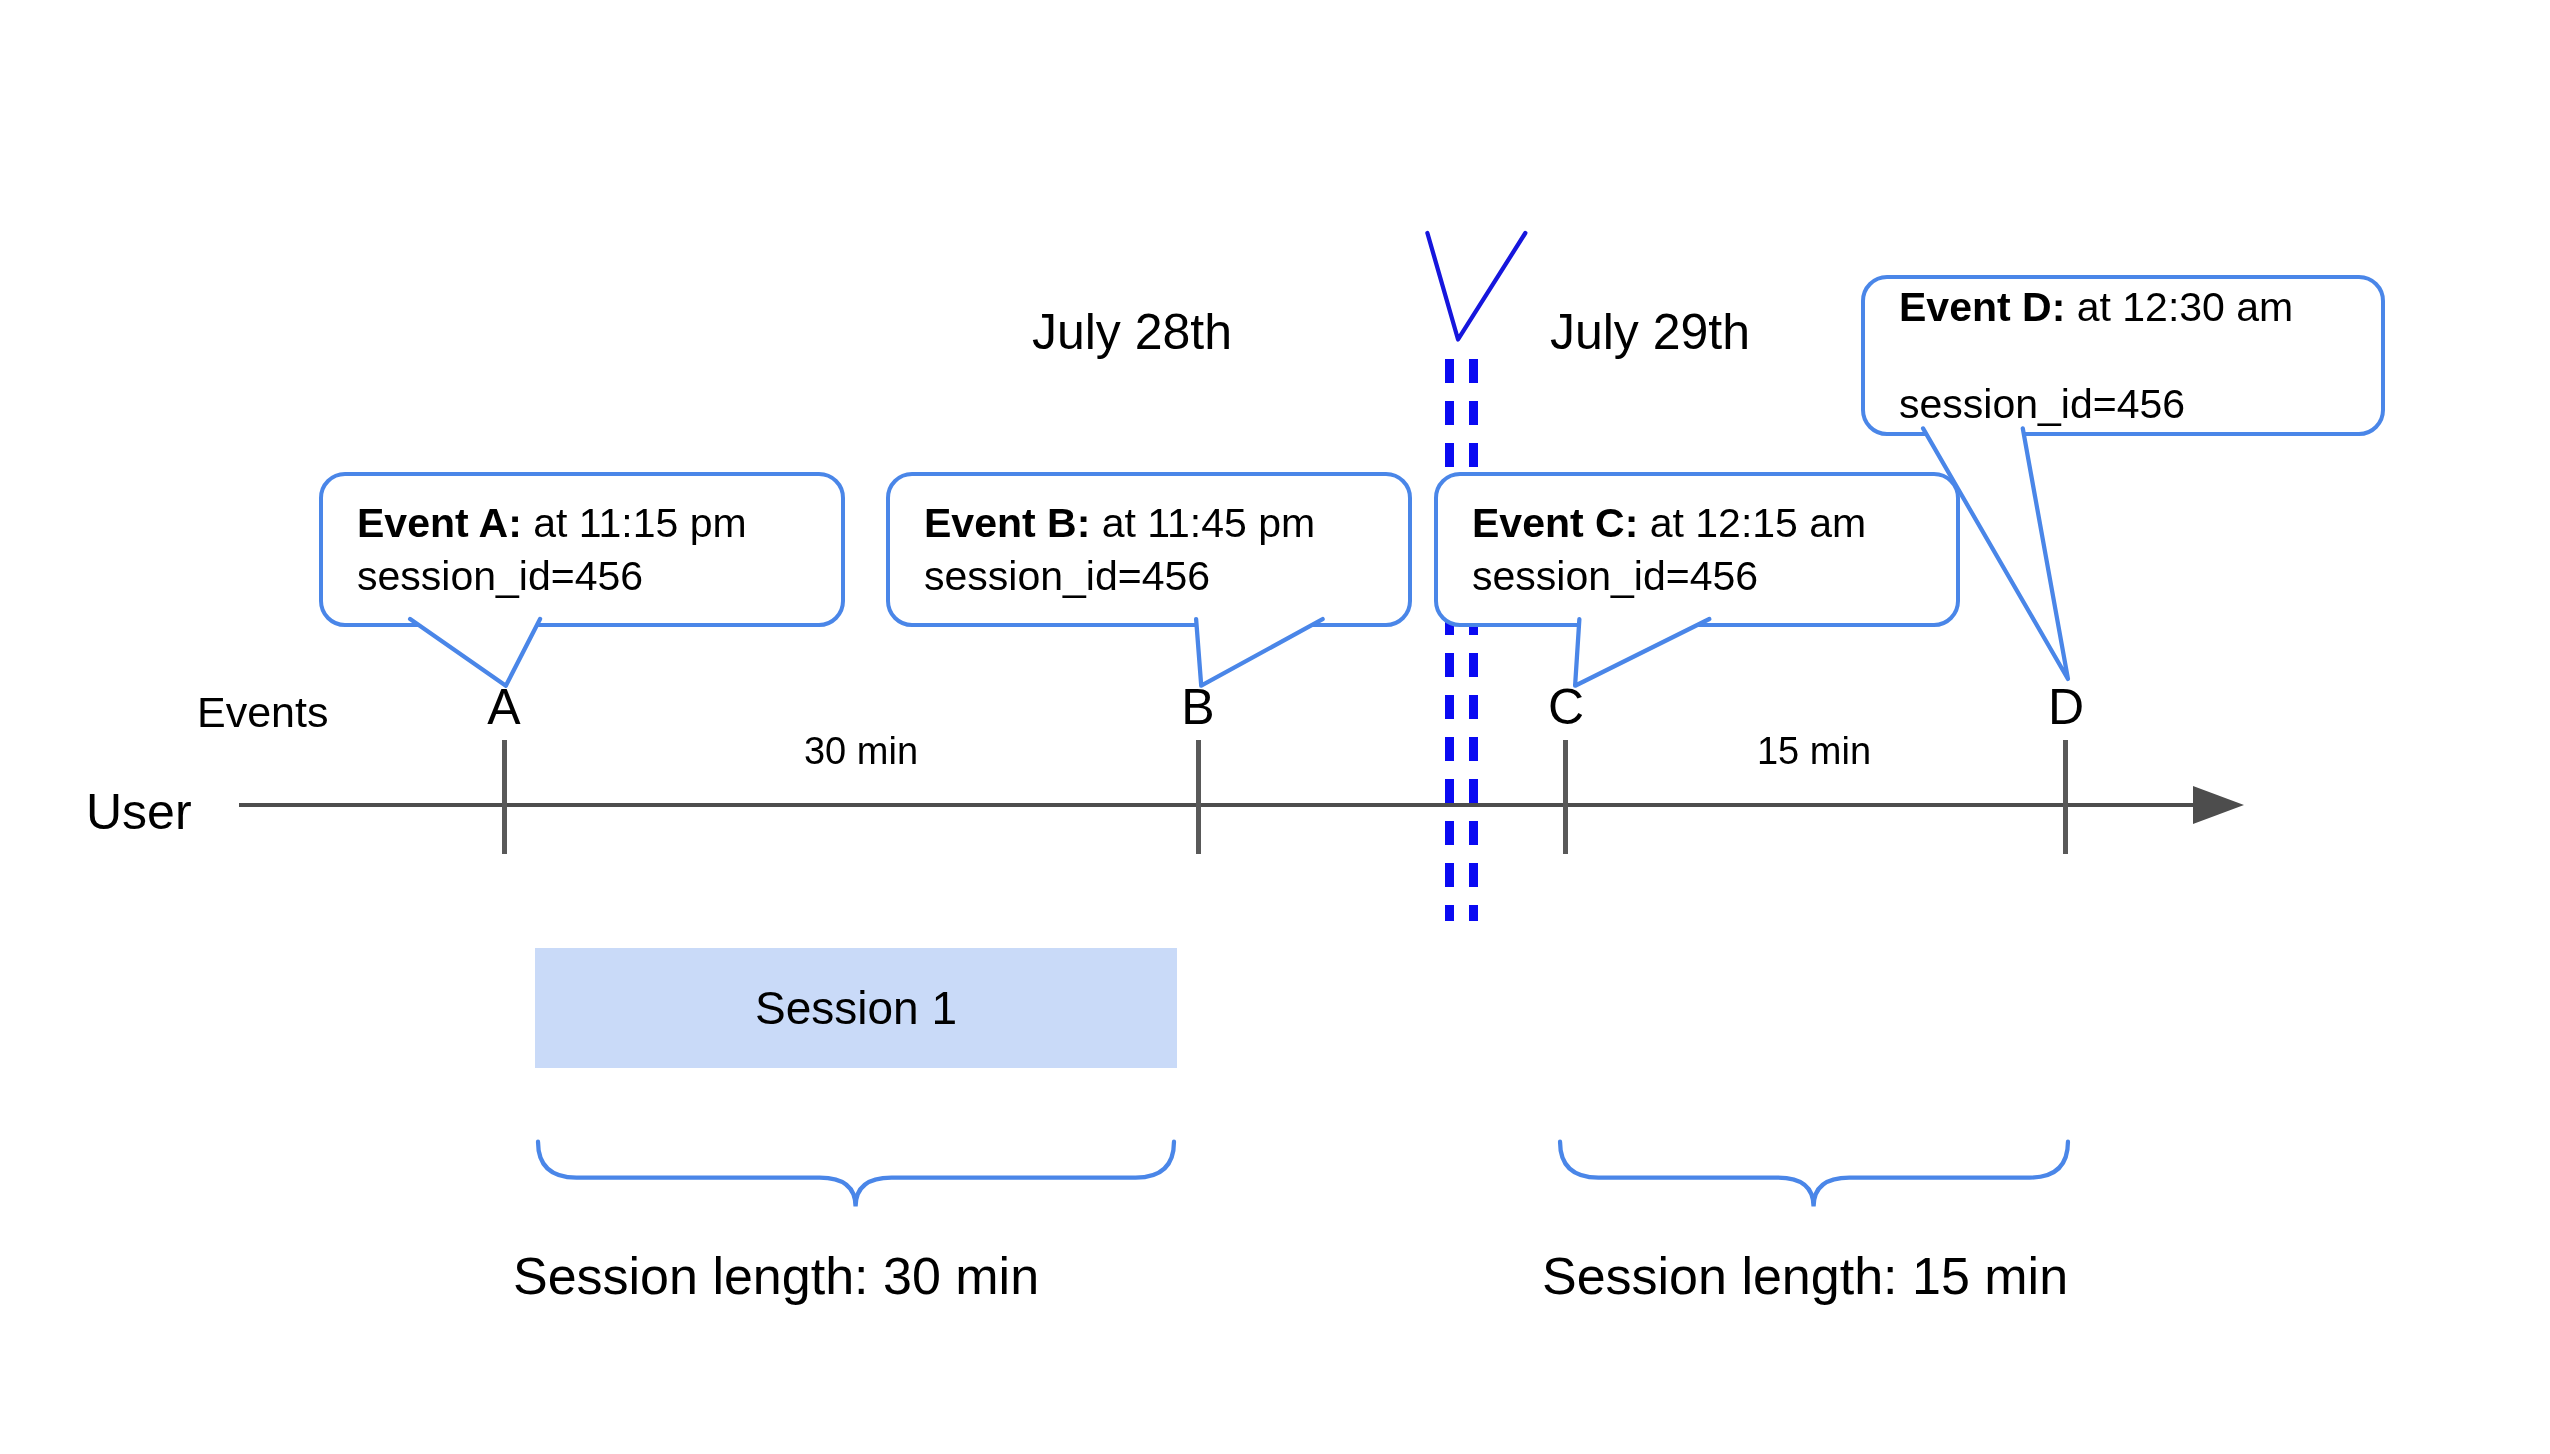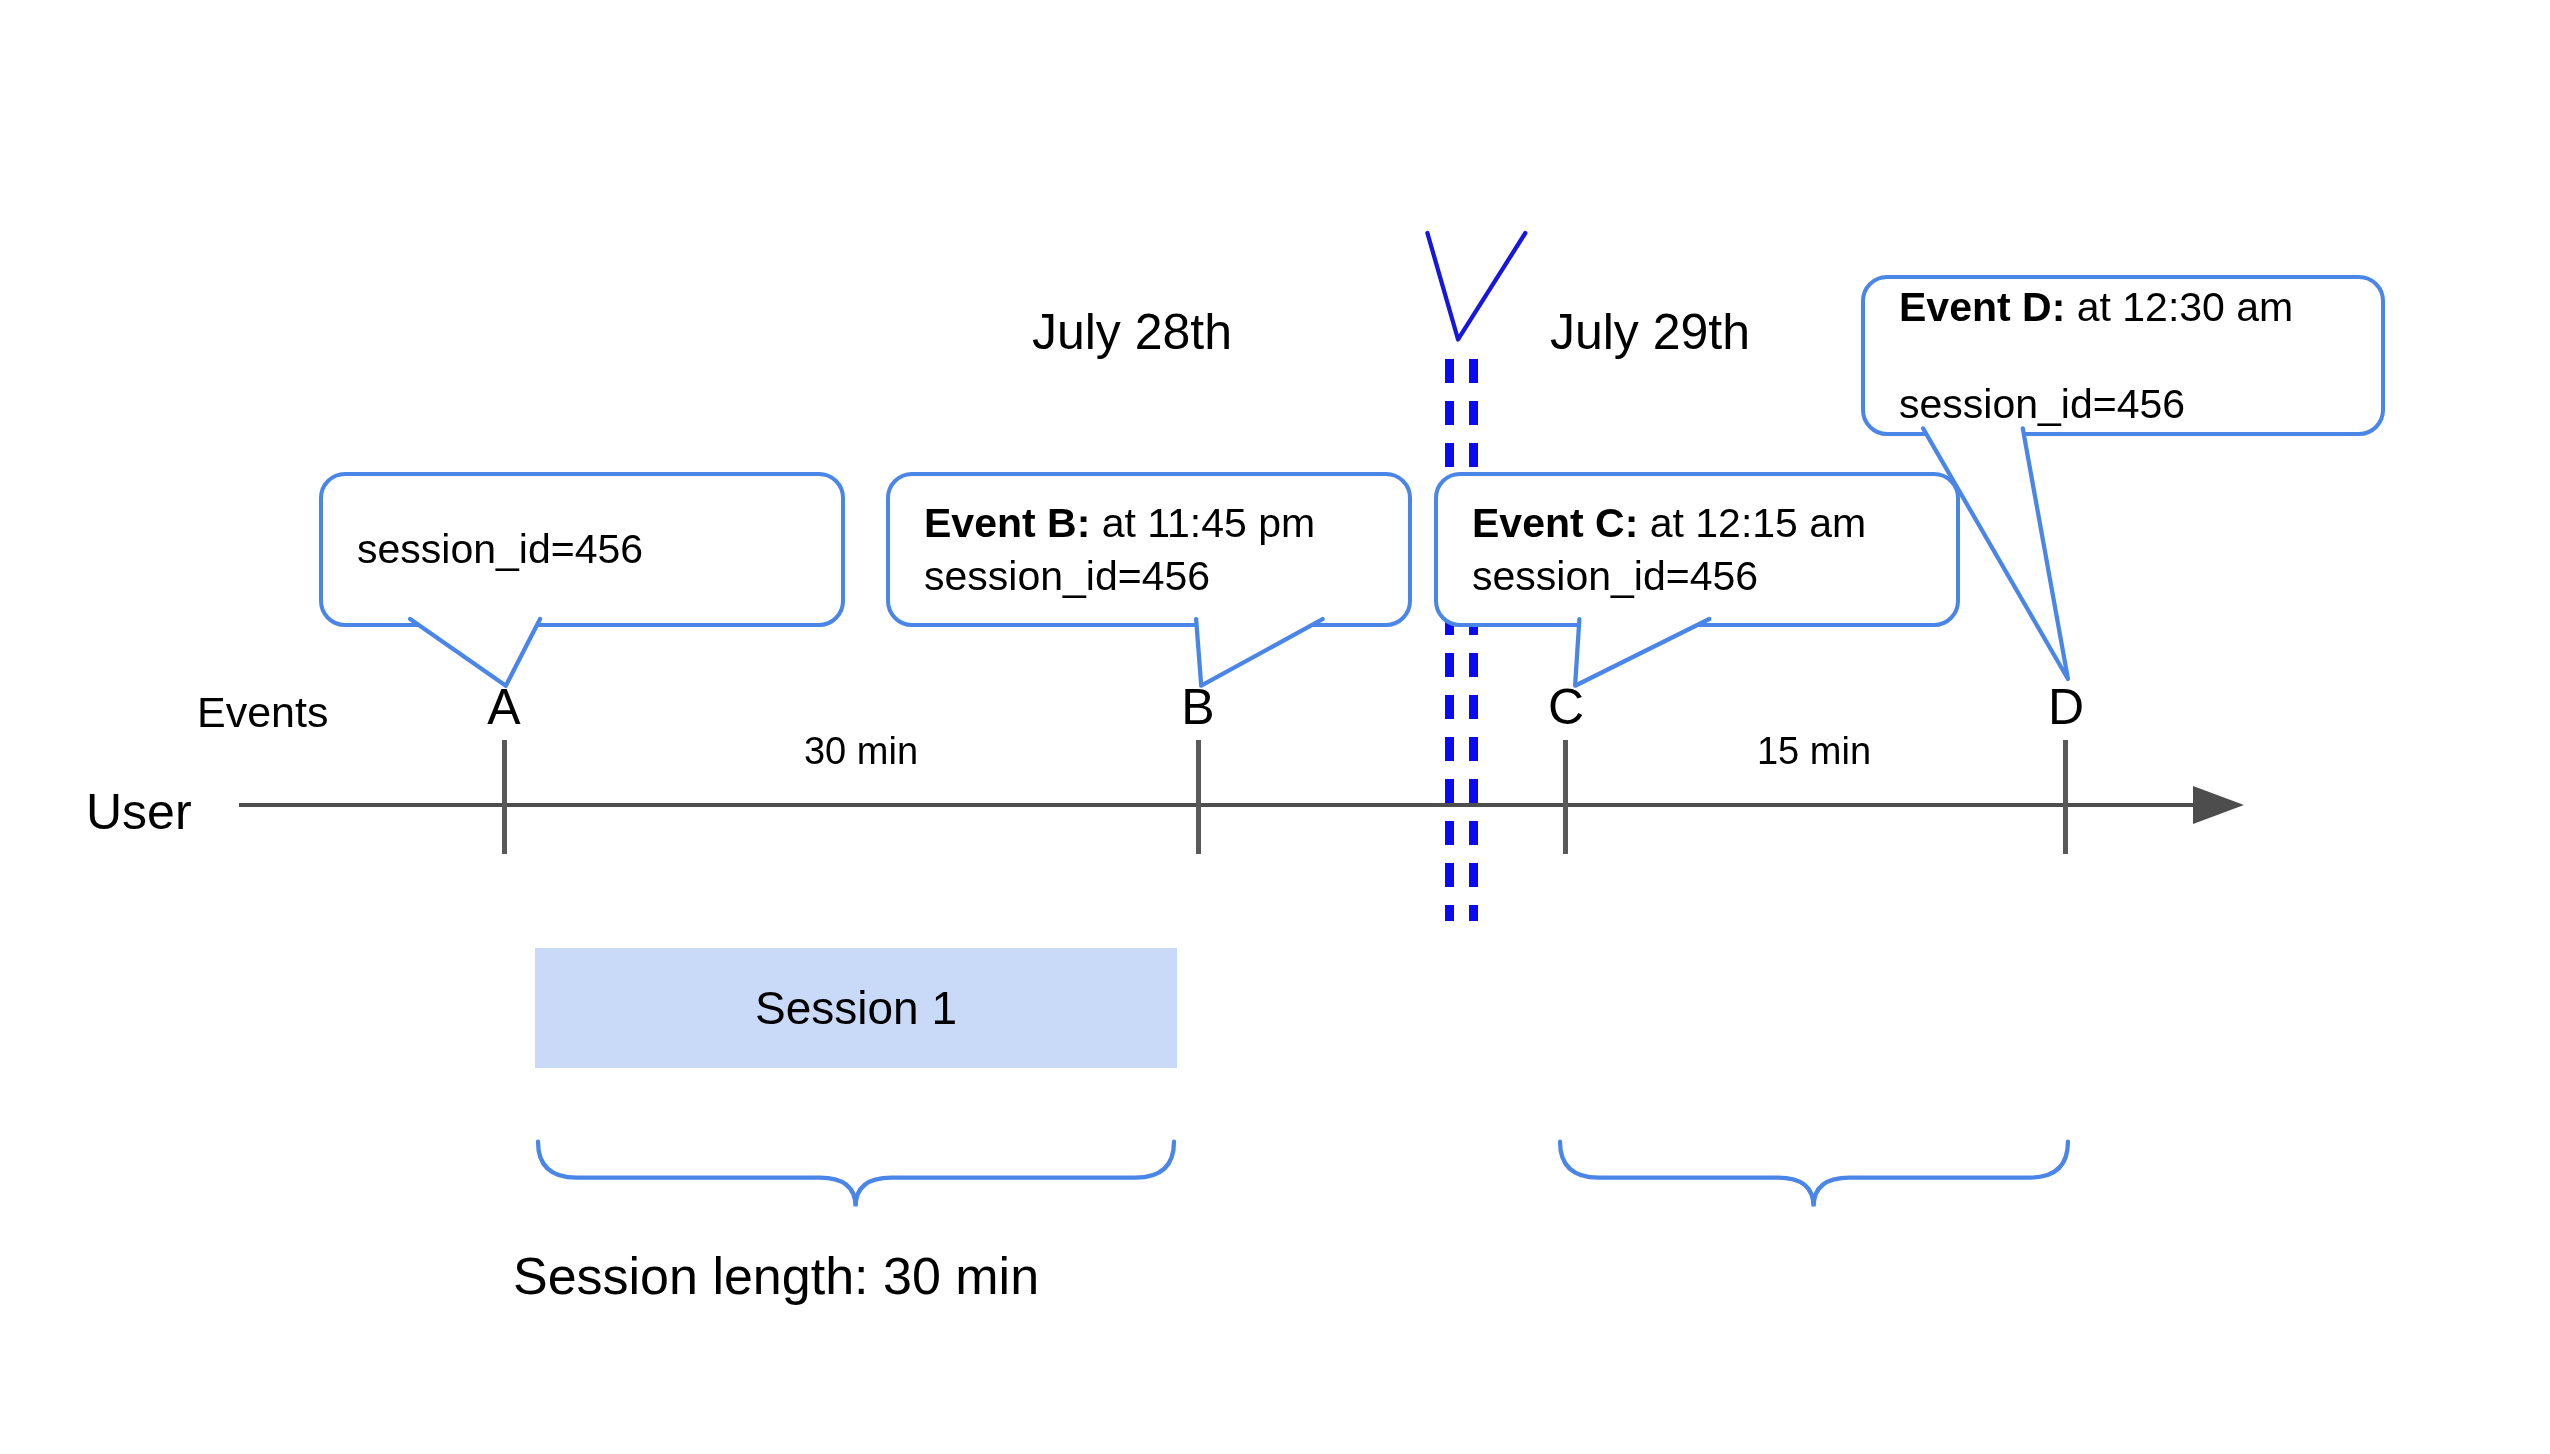--- a/index.html
+++ b/index.html
@@ -63,20 +63,21 @@
     <path class="tail-path deep" d="M 20,0 L 56,125 L 135,0"></path>
   </svg>
 
   <div class="date-label" style="left:1132px;">July 28th</div>
   <div class="date-label" style="left:1650px;">July 29th</div>
 
   <div class="dashline" style="left:1445px;"></div>
   <div class="dashline" style="left:1469px;"></div>
 
   <div class="callout" style="left:319px;top:472px;width:526px;height:155px;">
+    <div><b>Event A:</b><span> at 11:15 pm</span></div>
     <div>session_id=456</div>
   </div>
   <svg class="tail-svg" style="left:393px;top:619px;" width="171" height="77" viewBox="0 0 200 90">
     <path class="tail-path" d="M 20,0 L 132,78 L 172,0"></path>
   </svg>
 
   <div class="callout" style="left:886px;top:472px;width:526px;height:155px;">
     <div><b>Event B:</b><span> at 11:45 pm</span></div>
     <div>session_id=456</div>
   </div>
@@ -123,15 +124,16 @@
   </div>
 
   <svg class="brace-svg" style="left:535px;top:1140px;" width="642" height="70" viewBox="0 0 751 82">
     <path class="brace-path" d="M 3,2 Q 3,44 48,44 L 333,44 Q 375,44 375,78 Q 375,44 417,44 L 703,44 Q 748,44 748,2"></path>
   </svg>
   <svg class="brace-svg" style="left:1557px;top:1140px;" width="514" height="70" viewBox="0 0 601 82">
     <path class="brace-path" d="M 3,2 Q 3,44 48,44 L 258,44 Q 300,44 300,78 Q 300,44 342,44 L 553,44 Q 598,44 598,2"></path>
   </svg>
 
   <div class="length-label" style="left:776px;">Session length: 30 min</div>
+  <div class="length-label" style="left:1805px;">Session length: 15 min</div>
 
 </div>
 
 
 </body></html>

